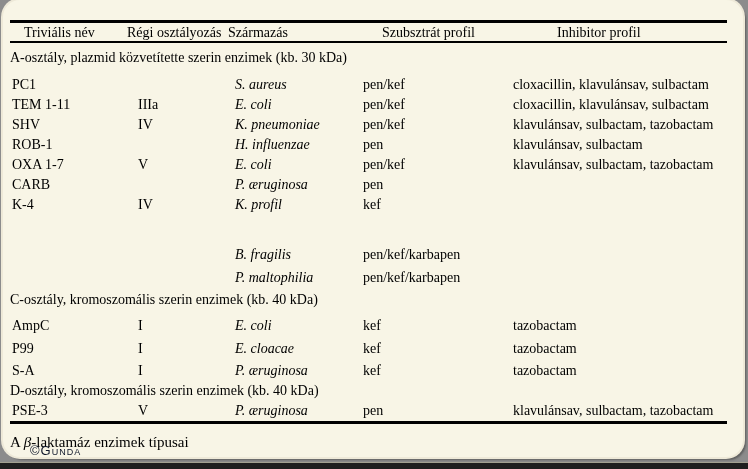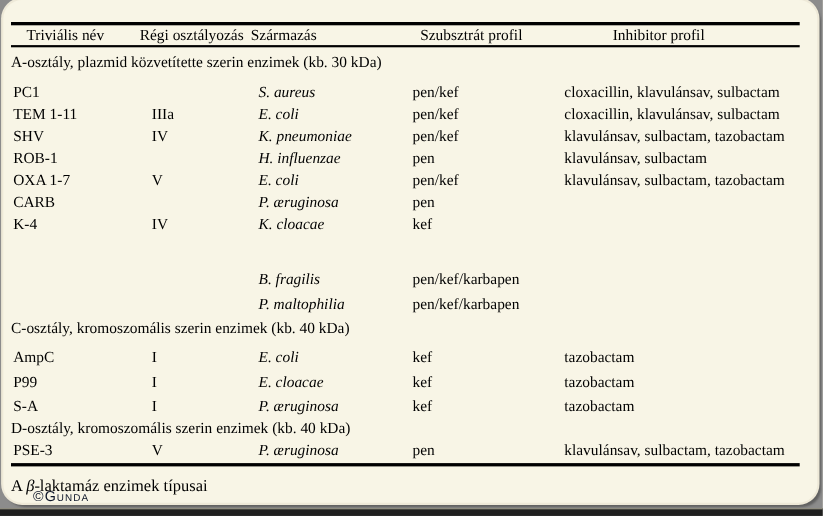--- a/index.html
+++ b/index.html
@@ -25,21 +25,21 @@
   .rule-bottom{top:421px;height:3px;}
   .hdr-row{position:absolute;top:24px;left:0;width:100%;height:17px;}
   .hdr{position:absolute;font-size:14px;line-height:17px;white-space:nowrap;}
   .h1{left:9px;margin-left:12px;}  .h2{left:124px;} .h3{left:225px;} .h4{left:379px;} .h5{left:554px;}
   .section-title{
     position:absolute;left:7px;width:717px;text-align:left;
     font-size:14px;line-height:17px;white-space:nowrap;
   }
   .row{position:absolute;left:0;width:100%;height:17px;}
   .cell{position:absolute;font-size:14px;line-height:17px;white-space:nowrap;}
-  .c1{left:9px;} .c2{left:135px;} .c3{left:232px;} .c4{left:372px;} .c5{left:510px;}
+  .c1{left:9px;} .c2{left:135px;} .c3{left:232px;} .c4{left:360px;} .c5{left:510px;}
   .species{font-style:italic;}
   .caption{
     position:absolute;top:433px;left:7px;width:717px;text-align:left;
     font-size:15px;line-height:18px;
   }
   .beta{font-style:italic;}
   .watermark{
     position:absolute;top:443px;left:27px;
     font-family:"Liberation Sans","DejaVu Sans",sans-serif;
     font-variant:small-caps;font-size:13px;letter-spacing:1px;
@@ -104,21 +104,21 @@
     <div class="row" style="top:176px">
       <span class="cell c1">CARB</span>
       <span class="cell c2"></span>
       <span class="cell c3 species">P. æruginosa</span>
       <span class="cell c4">pen</span>
       <span class="cell c5"></span>
     </div>
     <div class="row" style="top:196px">
       <span class="cell c1">K-4</span>
       <span class="cell c2">IV</span>
-      <span class="cell c3 species">K. cloacae</span>
+      <span class="cell c3 species">K. profil</span>
       <span class="cell c4">kef</span>
       <span class="cell c5"></span>
     </div>
 
 
     <div class="row" style="top:246px">
       <span class="cell c3 species">B. fragilis</span>
       <span class="cell c4">pen/kef/karbapen</span>
     </div>
     <div class="row" style="top:269px">

